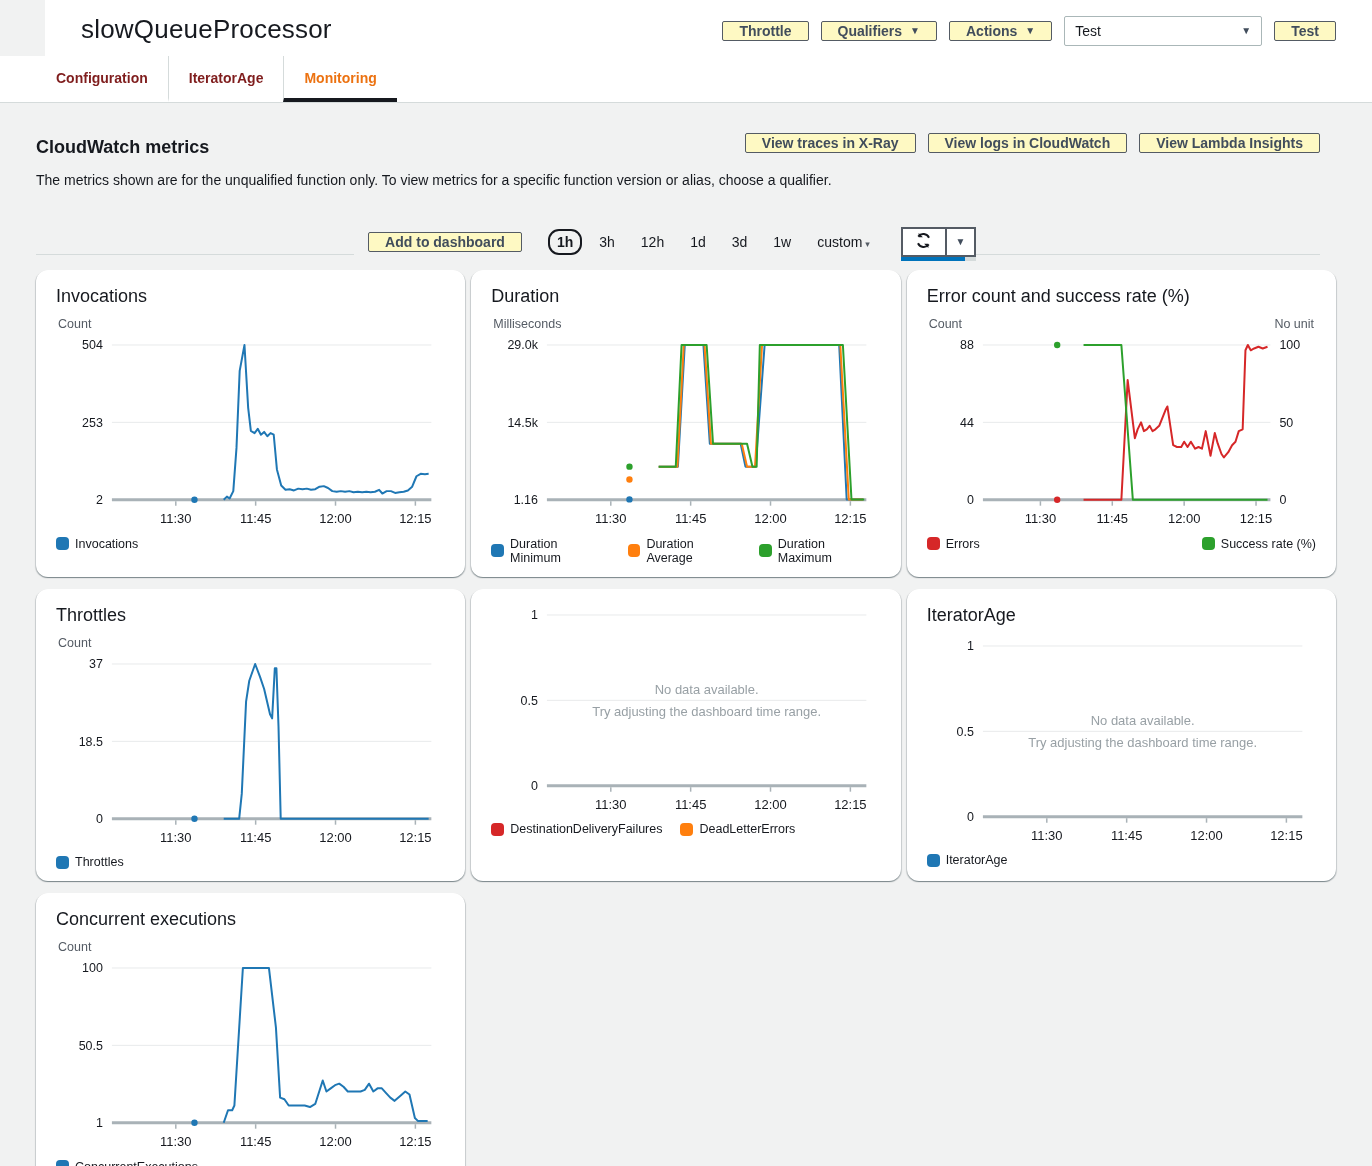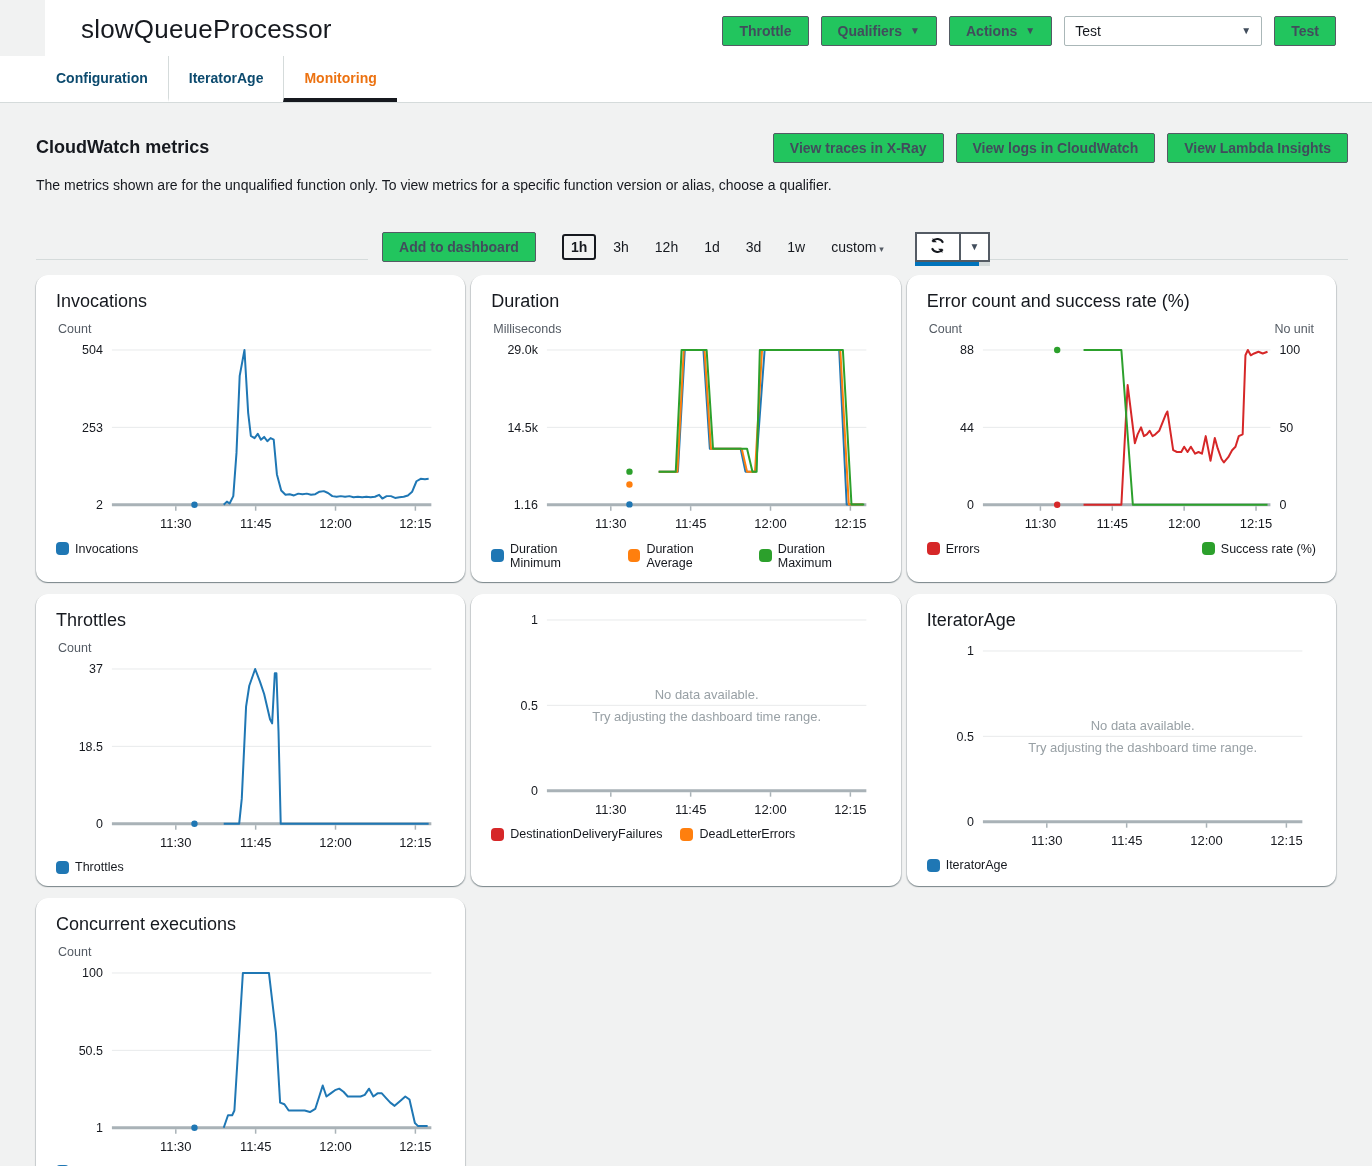--- a/index.html
+++ b/index.html
@@ -12,66 +12,66 @@
   }
   
   .topbar {
     background: #fff;
     padding: 14px 36px 10px 36px;
     display: flex; align-items: flex-start; justify-content: space-between; margin-left: 45px;
   }
   .page-title { font-size: 26px; font-weight: 400; color: #16191f; letter-spacing: 0.2px; }
   .top-actions { display: flex; align-items: center; gap: 12px; margin-top: 2px; }
   .btn {
-    background: #22c55e; border: 1px solid #545b64; border-radius: 2px;
+    background: #fef9c3; border: 1px solid #545b64; border-radius: 2px;
     color: #414d5c; font-weight: 700; font-size: 14px;
-    padding: 5px 16px; height: 30px; display: inline-flex; align-items: center; gap: 8px;
+    padding: 5px 16px; height: 20px; display: inline-flex; align-items: center; gap: 8px;
     cursor: pointer; white-space: nowrap; font-family: inherit;
   }
   .caret { font-size: 10px; color: #414d5c; line-height: 1; }
   .select-box {
     background: #fff; border: 1px solid #aab7b8; border-radius: 2px;
     height: 30px; width: 198px; display: inline-flex; align-items: center;
     justify-content: space-between; padding: 0 10px; font-size: 14px; color: #16191f;
     cursor: pointer;
   }
   
   .tabs {
     background: #fff; padding: 0 36px; display: flex; align-items: stretch;
     border-bottom: 1px solid #d5dbdb;
   }
   .tab {
-    font-size: 14px; font-weight: 700; color: #0c4a6e;
+    font-size: 14px; font-weight: 700; color: #7f1d1d;
     padding: 14px 20px 12px 20px; cursor: pointer; position: relative;
     border-bottom: 4px solid transparent;
   }
   .tab + .tab { border-left: 1px solid #d5dbdb; border-bottom: 4px solid transparent; }
   .tab.active { color: #ec7211; border-bottom: 4px solid #16191f; }
   
-  .section { padding: 30px 24px 0 36px; }
+  .section { padding: 30px 52px 0 36px; }
   .metrics-head { display: flex; align-items: flex-start; justify-content: space-between; }
   .metrics-title { font-size: 18px; font-weight: 700; color: #16191f; padding-top: 4px; }
   .metrics-buttons { display: flex; gap: 12px; }
   .metrics-desc { font-size: 14px; color: #16191f; margin-top: 14px; }
   
   .controls-row {
     margin: 38px 0 12px 0; position: relative; height: 32px;
     display: flex; align-items: center; justify-content: center;
   }
   .controls-row .rule {
     position: absolute; left: 0; right: 0; top: 28px; height: 1px; background: #d5dbdb;
   }
   .controls-cluster {
     position: relative; background: #f1f2f2; display: flex; align-items: center;
     padding-left: 14px; margin-right: 26px;
   }
   .ranges { display: flex; align-items: center; gap: 0; margin-left: 22px; font-size: 14px; }
   .range {
     padding: 3px 7px; margin: 0 4px; cursor: pointer; color: #16191f;
-    border: 2px solid transparent; border-radius: 3px; white-space: nowrap;
+    border: 2px solid transparent; border-radius: 11px; white-space: nowrap;
   }
   .range.selected { border-color: #16191f; font-weight: 700; }
   .range .caret { font-size: 9px; margin-left: 3px; color: #545b64; }
   .refresh-group { display: flex; margin-left: 18px; position: relative; }
   .refresh-seg {
     background: #fff; border: 2px solid #545b64; width: 46px; height: 30px;
     display: flex; align-items: center; justify-content: center; cursor: pointer;
   }
   .refresh-seg.caret-seg { width: 30px; border-left-width: 1px; margin-left: -1px; }
   .progress-track {

